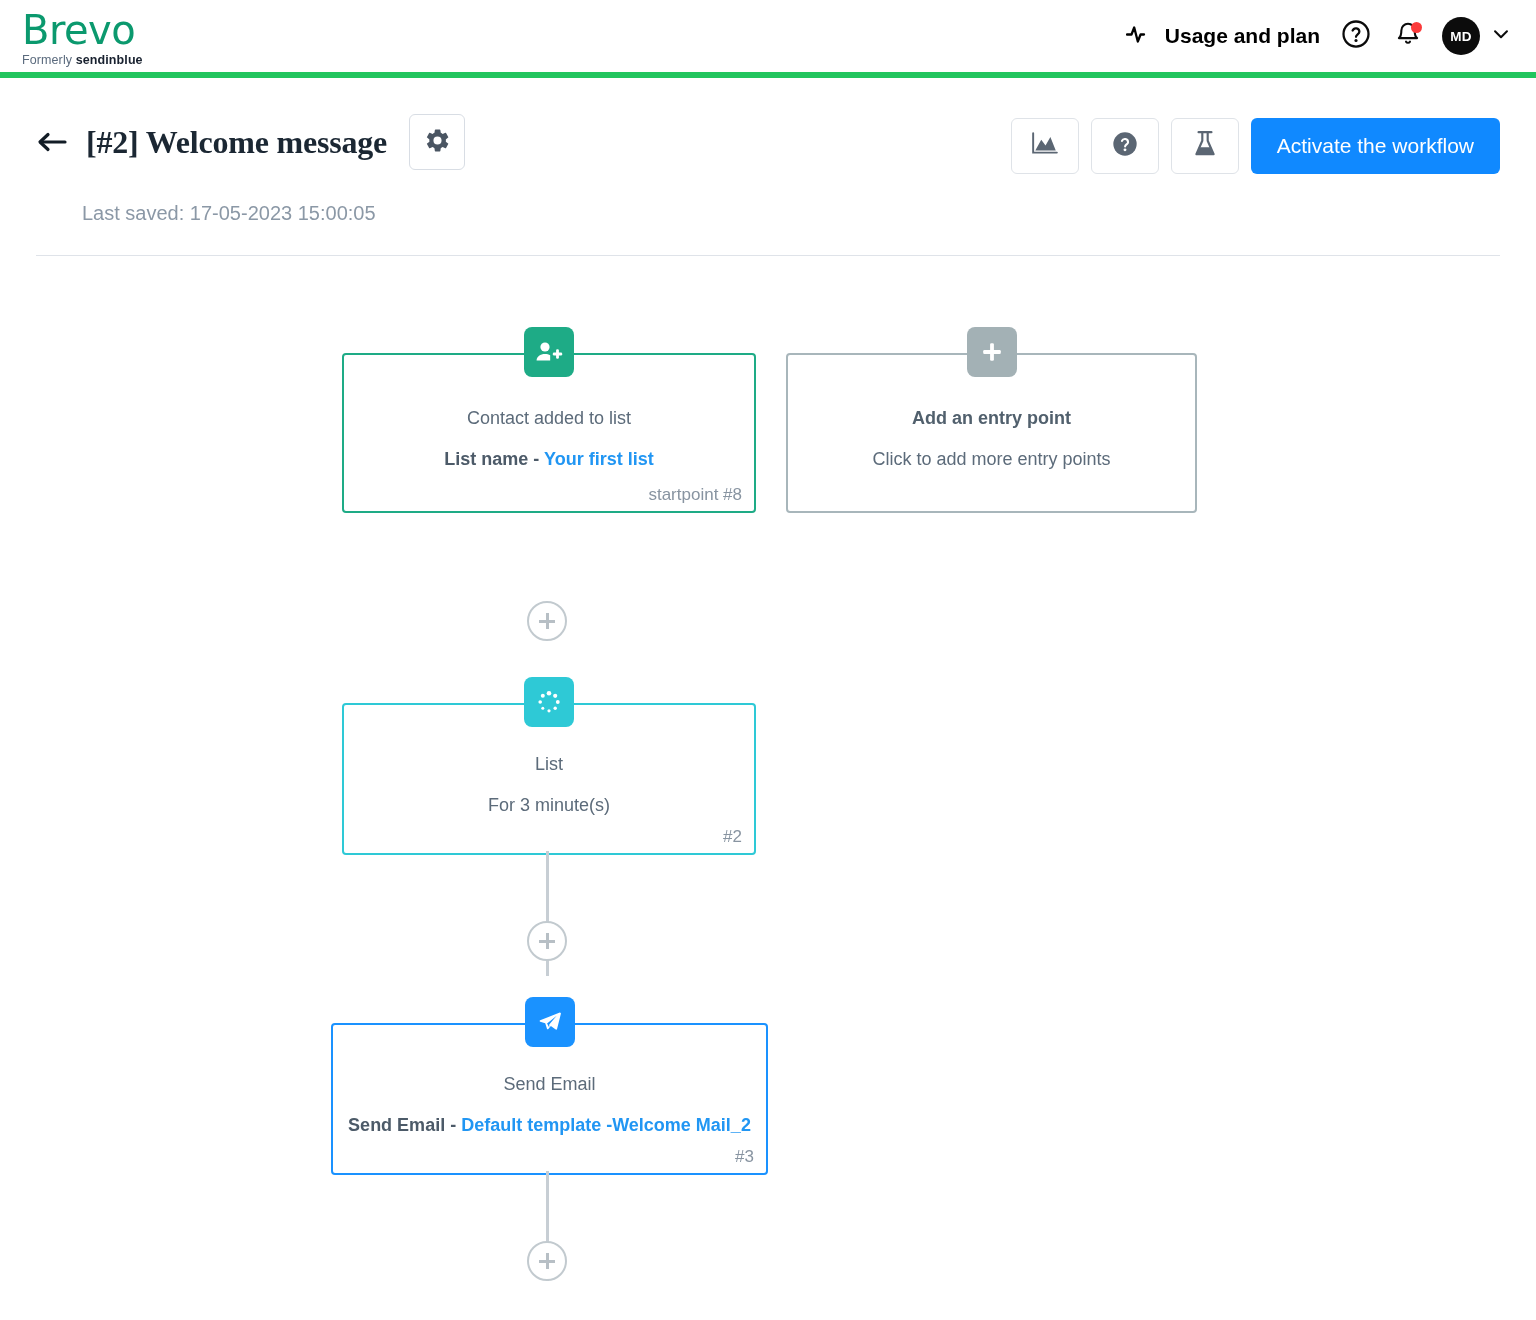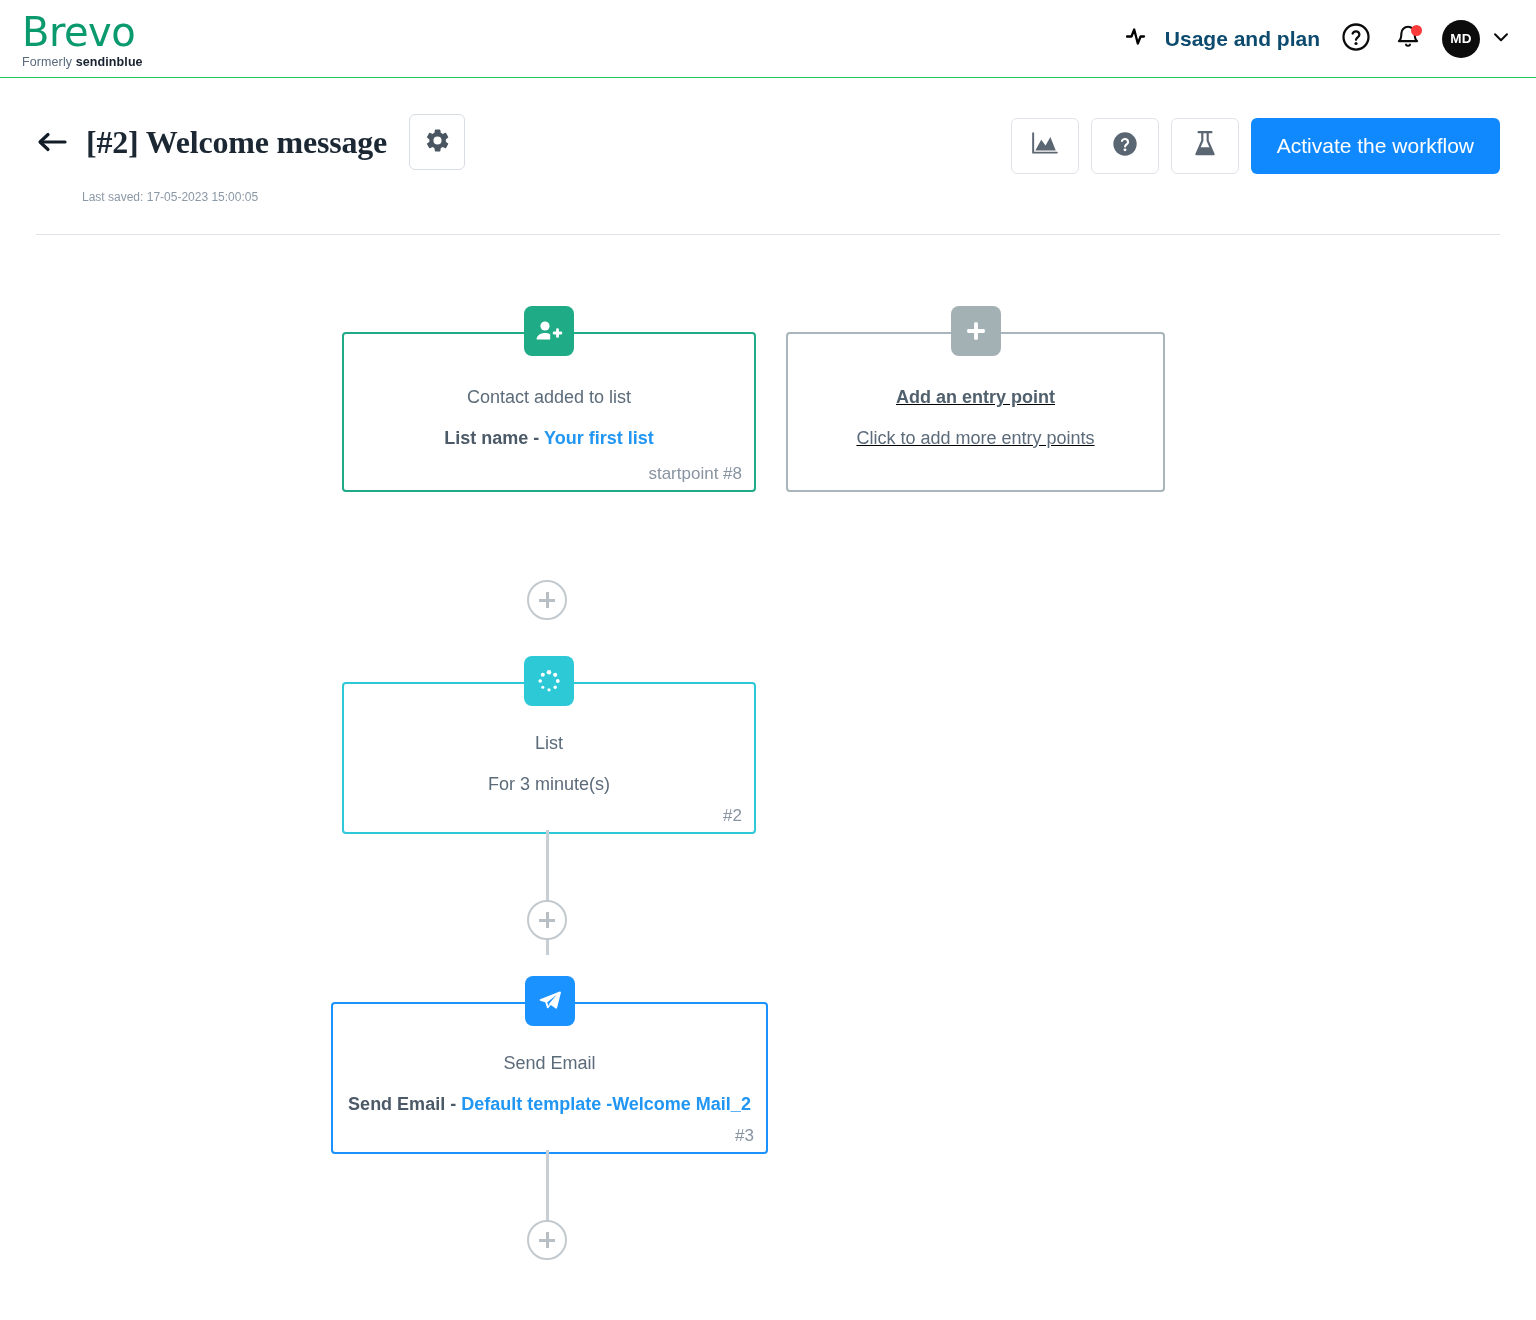--- a/index.html
+++ b/index.html
@@ -9,21 +9,21 @@
     height: 1320px;
     background: #ffffff;
     font-family: "Liberation Sans", sans-serif;
     overflow: hidden;
   }
 
   
   .topbar {
     position: relative;
     height: 78px;
-    border-bottom: 1px solid #22c55e;
+    border-bottom: 6px solid #22c55e;
     display: flex;
     align-items: center;
     justify-content: space-between;
     padding: 0 24px 0 22px;
   }
   .brand { display: flex; flex-direction: column; justify-content: center; padding-top: 4px; }
   .brand-name {
     font-size: 40px;
     line-height: 40px;
     font-weight: 400;
@@ -36,21 +36,21 @@
     font-size: 12.5px;
     color: #3c4858;
     letter-spacing: 0.1px;
   }
   .brand-sub .formerly { color: #5a6a7d; font-weight: 400; }
   .brand-sub .sib { font-weight: 700; color: #18212f; }
 
   .topright { display: flex; align-items: center; gap: 0; }
   .usage-plan {
     display: flex; align-items: center; gap: 13px;
-    font-size: 21px; font-weight: 700; color: #0c4a6e;
+    font-size: 21px; font-weight: 700; color: #000000;
     cursor: pointer; padding: 6px 10px;
   }
   .icon-btn-plain {
     width: 52px; height: 52px;
     display: flex; align-items: center; justify-content: center;
     cursor: pointer; position: relative;
   }
   .avatar-wrap { display: flex; align-items: center; gap: 10px; cursor: pointer; padding-left: 8px;}
   .avatar {
     width: 38px; height: 38px; border-radius: 50%;
@@ -80,22 +80,22 @@
     letter-spacing: -0.2px;
     white-space: nowrap;
   }
   .gear-btn {
     width: 56px; height: 56px;
     border: 1px solid #d8dde4; border-radius: 6px;
     background: #fff; display: flex; align-items: center; justify-content: center;
     cursor: pointer; margin-left: 6px;
   }
   .last-saved {
-    margin-top: 16px; margin-left: 46px;
-    font-size: 12px; color: #8b98a6;
+    margin-top: 28px; margin-left: 46px;
+    font-size: 20px; color: #8b98a6;
   }
   .actions { display: flex; align-items: flex-start; gap: 12px; padding-top: 12px; }
   .sq-btn {
     width: 68px; height: 56px;
     border: 1px solid #dfe3e8; border-radius: 6px; background: #fff;
     display: flex; align-items: center; justify-content: center; cursor: pointer;
   }
   .activate-btn {
     height: 56px; padding: 0 26px;
     background: #1089ff; border-radius: 6px; border: none;
@@ -294,21 +294,21 @@
     </span>
     <div class="node-body">
       <div class="node-title">Contact added to list</div>
       <div class="node-sub">
         <span class="plain">List name - </span><span class="node-link">Your first list</span>
       </div>
     </div>
     <div class="node-ref">startpoint #8</div>
   </div>
 
-  <div class="node grey" style="left:786px; top:97px; width:379px; height:160px;text-decoration:underline;">
+  <div class="node grey" style="left:786px; top:97px; width:411px; height:160px;">
     <span class="node-icon">
       <svg width="24" height="24" viewBox="0 0 24 24" fill="#ffffff">
         <rect x="3.2" y="10.1" width="17.6" height="3.8" rx="1.2"></rect>
         <rect x="10.1" y="3.2" width="3.8" height="17.6" rx="1.2"></rect>
       </svg>
     </span>
     <div class="node-body">
       <div class="node-title">Add an entry point</div>
       <div class="node-sub">Click to add more entry points</div>
     </div>

